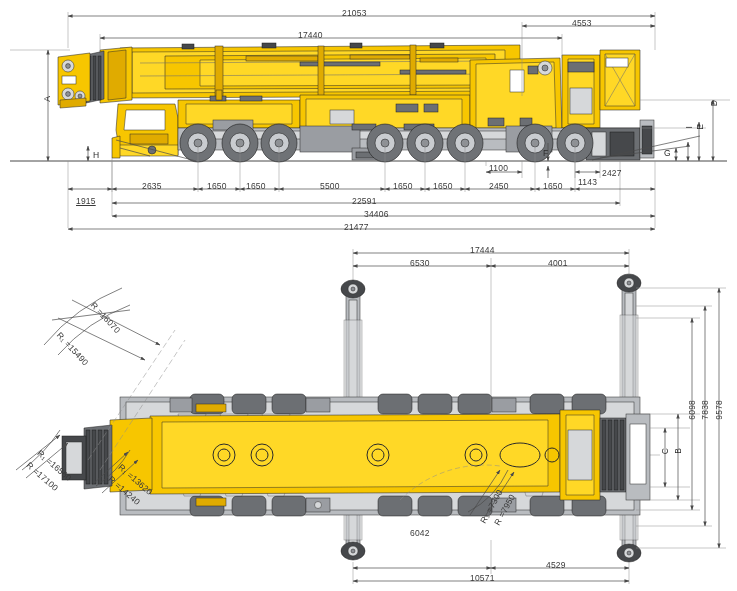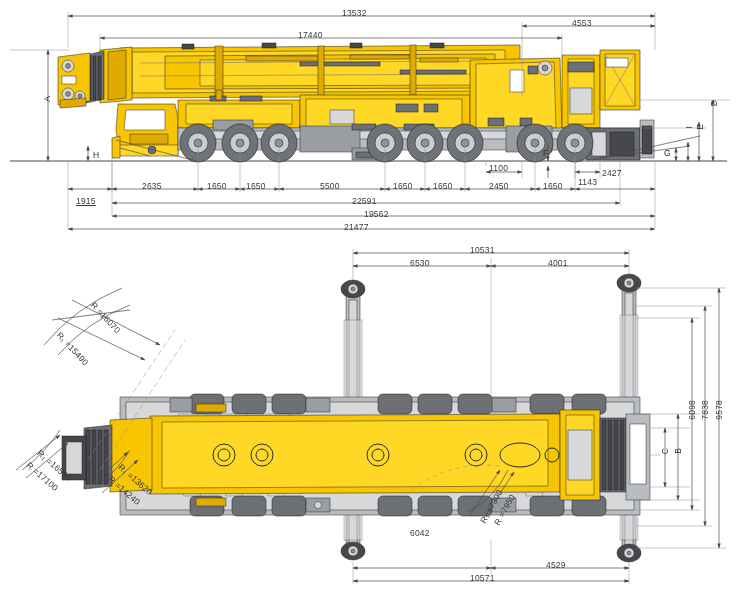--- a/index.html
+++ b/index.html
@@ -436,21 +436,21 @@
     <path class="ln" d="M22,470 A 150,150 0 0 0 60,430" fill="none"></path>
     <path class="ln" d="M96,486 A 110,110 0 0 0 130,450" fill="none"></path>
 
     <line class="ln" x1="470" y1="515" x2="500" y2="470" marker-end="url(#ar)"></line>
     <line class="ln" x1="484" y1="518" x2="514" y2="472" marker-end="url(#ar)"></line>
     <path class="ext" d="M400,500 A 120,120 0 0 1 500,466" fill="none" stroke-dasharray="5,3"></path>
     <path class="ln" d="M468,512 A 90,90 0 0 0 508,470" fill="none"></path>
   </g>
 </svg>
 
-<div class="dimtext" style="left:342px;top:8px;">13532</div>
+<div class="dimtext" style="left:342px;top:8px;">21053</div>
 <div class="dimtext" style="left:298px;top:30px;">17440</div>
 <div class="dimtext" style="left:572px;top:18px;text-align:center;">4553</div>
 
 <div class="letter vtxt" style="left:42px;top:96px;">A</div>
 <div class="letter" style="left:93px;top:150px;">H</div>
 <div class="letter" style="left:543px;top:148px;">F</div>
 <div class="letter" style="left:664px;top:148px;">G</div>
 <div class="letter vtxt" style="left:684px;top:126px;">I</div>
 <div class="letter vtxt" style="left:695px;top:124px;">E</div>
 <div class="letter vtxt" style="left:709px;top:100px;">D</div>
@@ -463,24 +463,24 @@
 <div class="dimtext" style="left:207px;top:181px;">1650</div>
 <div class="dimtext" style="left:246px;top:181px;">1650</div>
 <div class="dimtext" style="left:320px;top:181px;">5500</div>
 <div class="dimtext" style="left:393px;top:181px;">1650</div>
 <div class="dimtext" style="left:433px;top:181px;">1650</div>
 <div class="dimtext" style="left:489px;top:181px;">2450</div>
 <div class="dimtext" style="left:543px;top:181px;">1650</div>
 <div class="dimtext" style="left:602px;top:168px;">2427</div>
 
 <div class="dimtext" style="left:352px;top:196px;">22591</div>
-<div class="dimtext" style="left:364px;top:209px;">19562</div>
+<div class="dimtext" style="left:364px;top:209px;">34406</div>
 <div class="dimtext" style="left:344px;top:222px;">21477</div>
 
-<div class="dimtext" style="left:470px;top:245px;">10531</div>
+<div class="dimtext" style="left:470px;top:245px;">17444</div>
 <div class="dimtext" style="left:410px;top:258px;">6530</div>
 <div class="dimtext" style="left:548px;top:258px;">4001</div>
 
 <div class="dimtext" style="left:410px;top:528px;">6042</div>
 <div class="dimtext" style="left:546px;top:560px;">4529</div>
 <div class="dimtext" style="left:470px;top:573px;">10571</div>
 
 <div class="letter vtxt" style="left:660px;top:448px;">C</div>
 <div class="letter vtxt" style="left:673px;top:448px;">B</div>
 <div class="dimtext vtxt" style="left:687px;top:400px;">6098</div>

